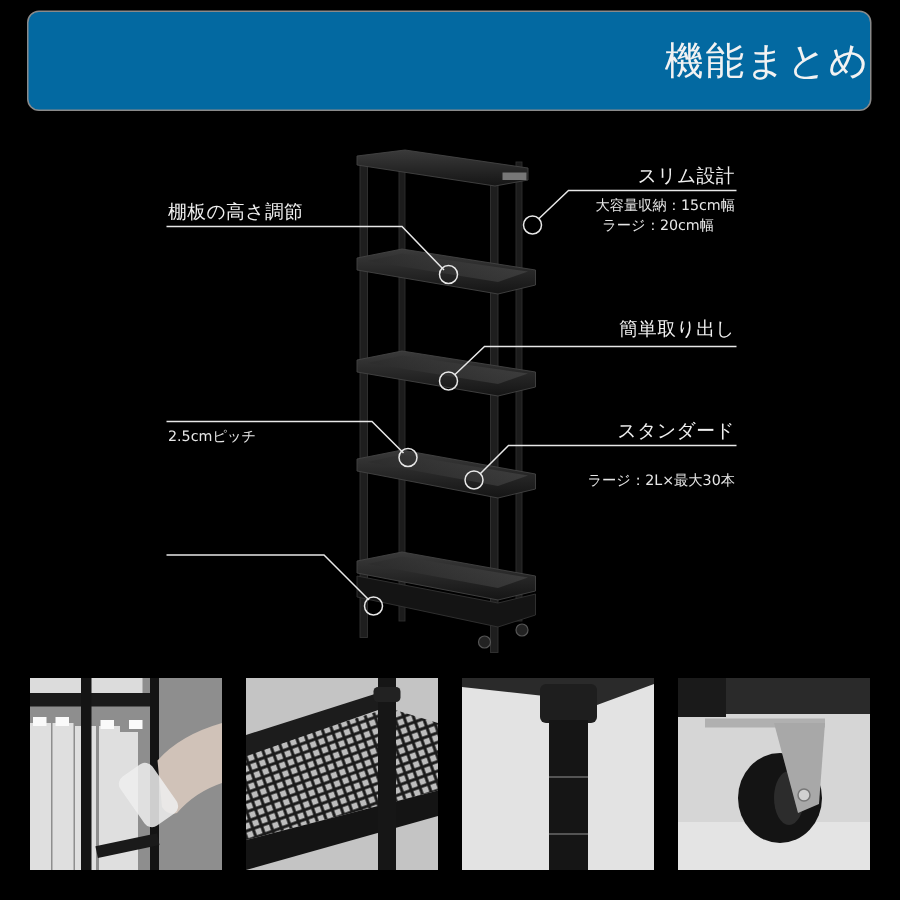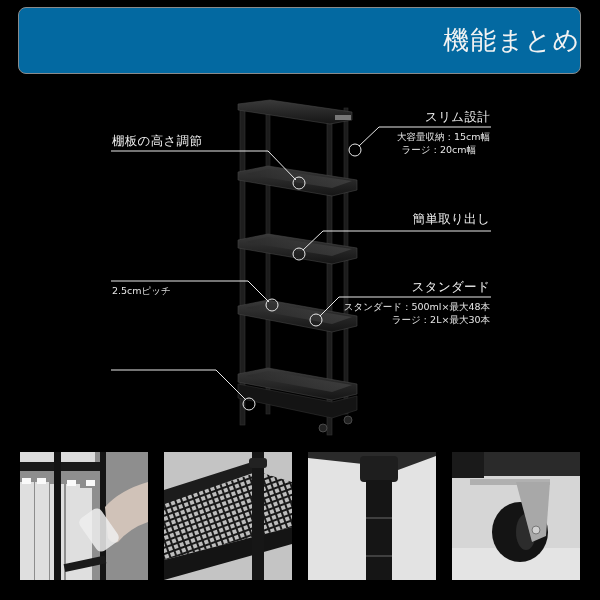--- a/index.html
+++ b/index.html
@@ -89,21 +89,20 @@
   <div class="lbl" style="left:112px;top:133px">棚板の高さ調節</div>
   <div class="sub" style="left:112px;top:285px">2.5cmピッチ</div>
 
   <div class="lbl right" style="right:110px;top:109px">スリム設計</div>
   <div class="sub right" style="right:110px;top:131px">大容量収納：15cm幅</div>
   <div class="sub right" style="right:124px;top:144px">ラージ：20cm幅</div>
 
   <div class="lbl right" style="right:110px;top:211px">簡単取り出し</div>
 
   <div class="lbl right" style="right:110px;top:279px">スタンダード</div>
-  <div class="sub right" style="right:110px;top:301px">スタンダード：500ml×最大48本</div>
   <div class="sub right" style="right:110px;top:314px">ラージ：2L×最大30本</div>
 </div>
 
 <div class="photos">
 
   <div class="ph" style="left:20px;background:#8c8c8c">
     <svg width="128" height="128">
       <rect width="128" height="128" fill="#8e8e8e"></rect>
       <rect x="0" y="0" width="75" height="10" fill="#dcdcdc"></rect>
       <rect x="0" y="10" width="85" height="9" fill="#1a1a1a"></rect>

